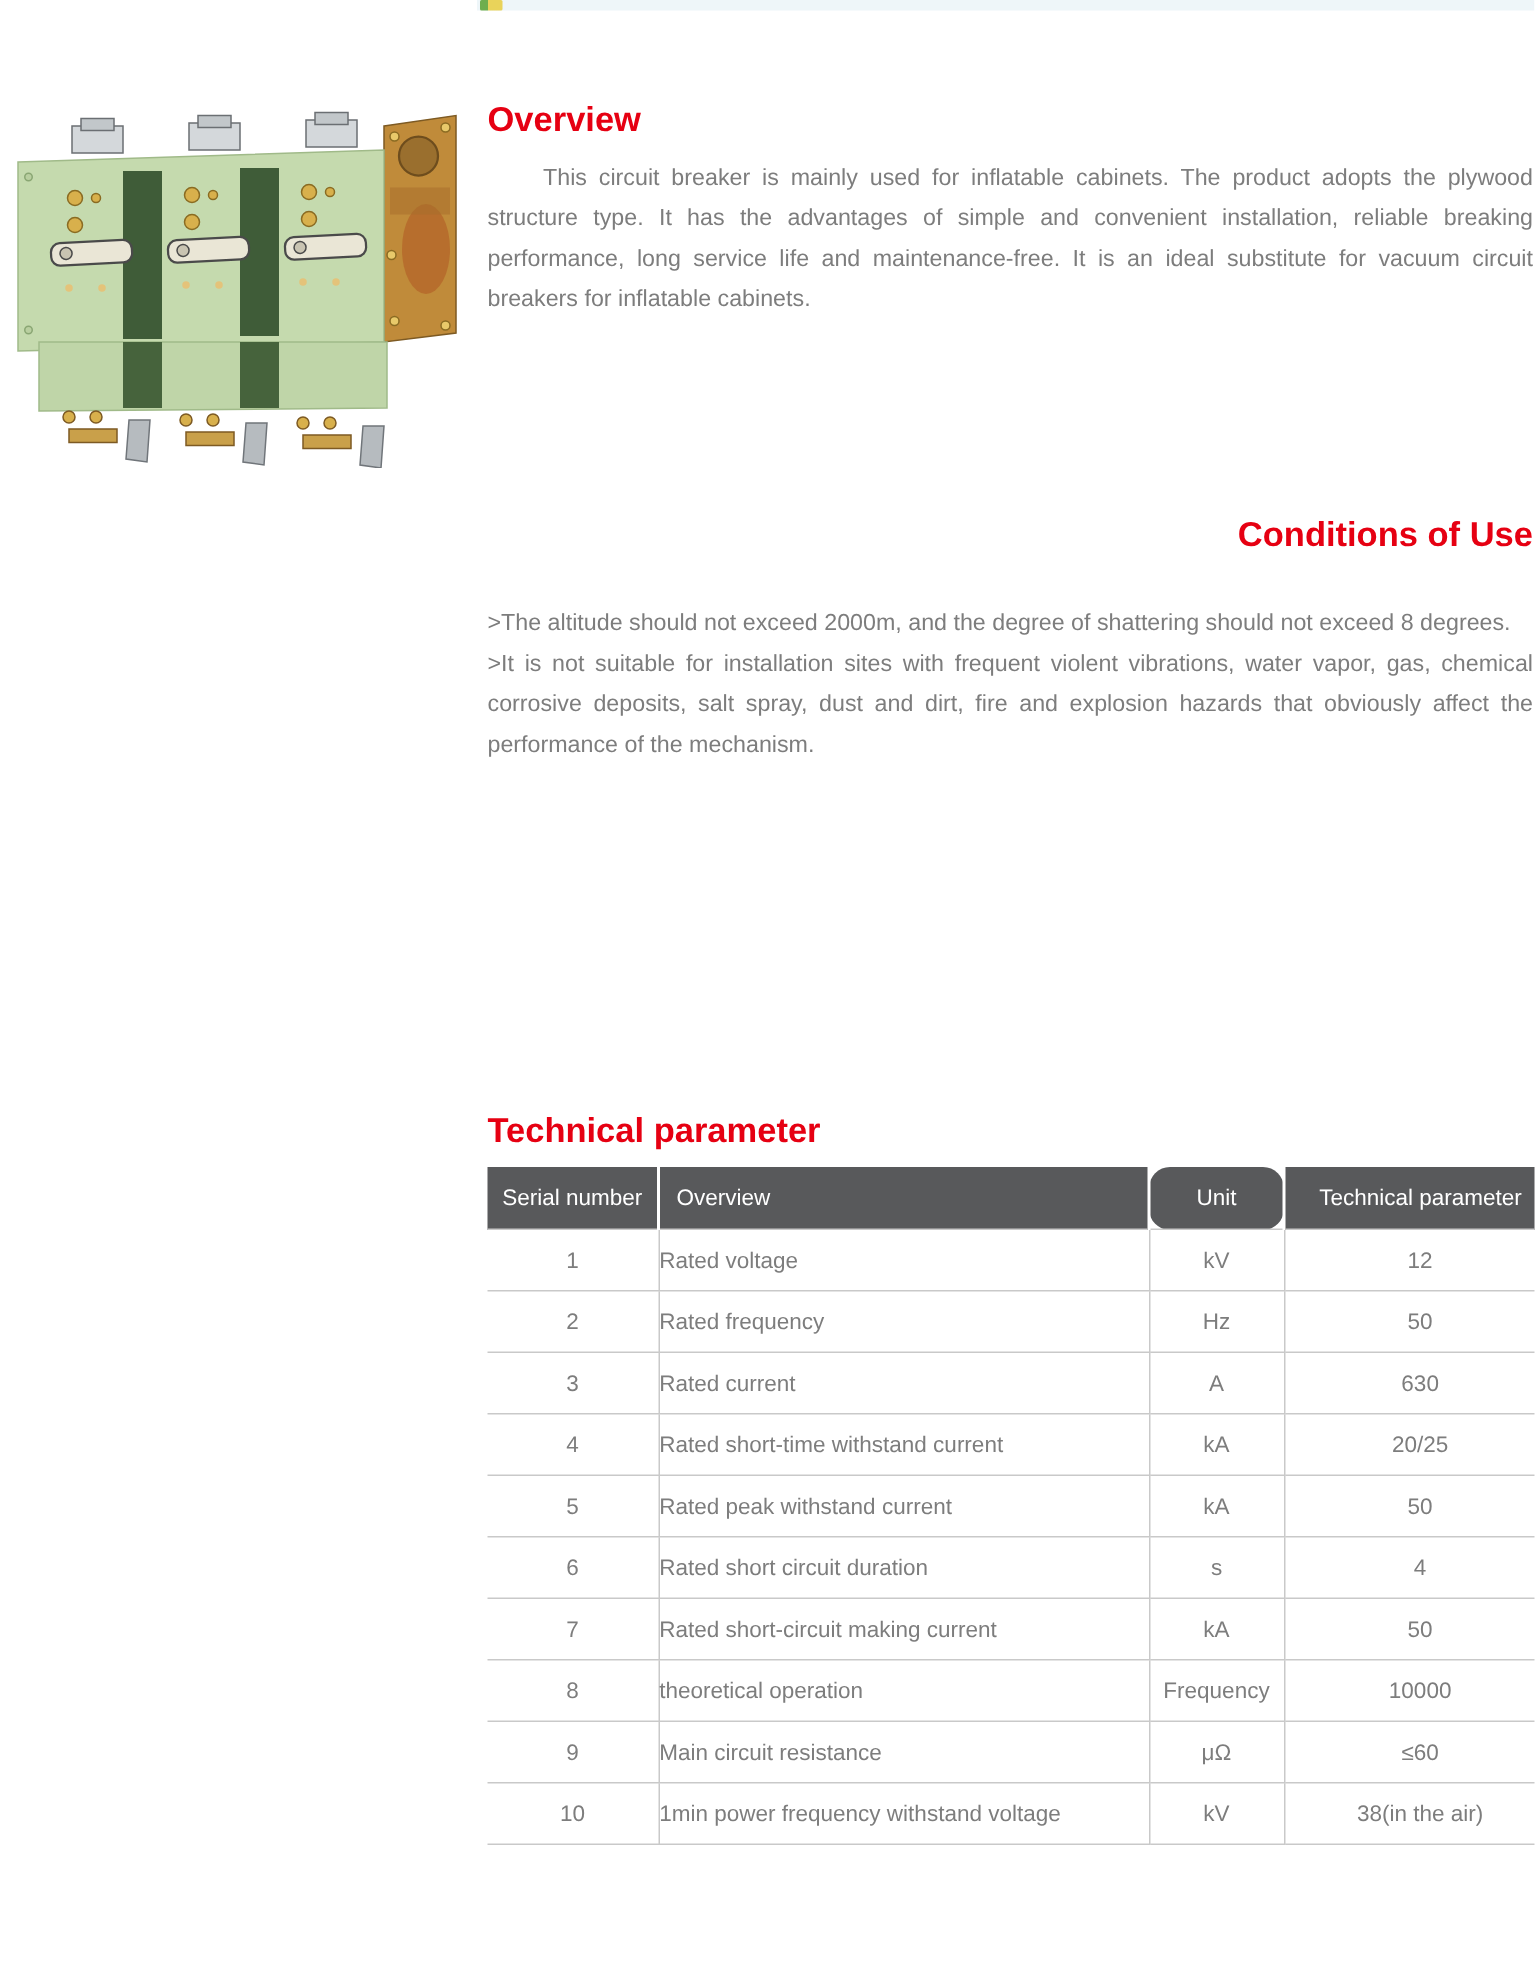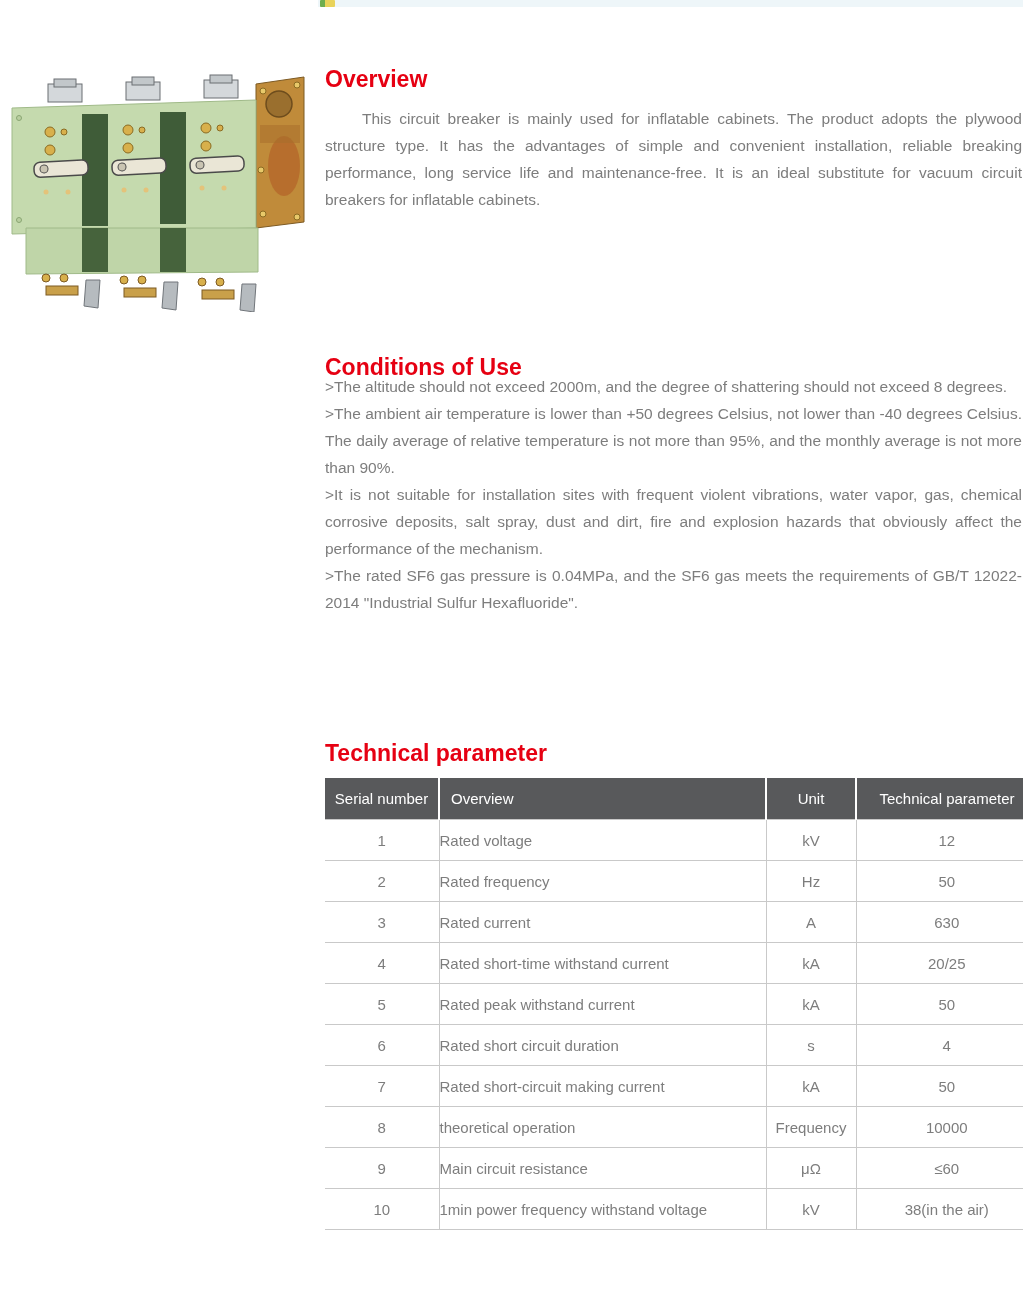--- a/index.html
+++ b/index.html
@@ -11,31 +11,31 @@
   .top-icon{position:absolute;left:320px;top:0;width:15px;height:7px;
     background:linear-gradient(90deg,#6fae4e 0 35%,#e9d35a 35% 100%);border-radius:1px;}
   .product-wrap{position:absolute;left:6px;top:70px;width:302px;height:242px;}
   .content-col{position:absolute;left:325px;width:697px;}
   .section-title{font-size:23px;font-weight:bold;line-height:26px;margin:0;}
   .para-block{font-size:15.5px;line-height:27px;text-align:justify;margin:0;}
   .para-block p{margin:0;}
   .para-block p.indent{text-indent:37px;}
   #overview-title{top:66px;}
   #overview-paras{top:105px;}
-  #conditions-title{top:354px;}
-  #conditions-paras{top:373px;}
+  #conditions-title{top:343px;text-align:right;}
+  #conditions-paras{top:402px;}
   #technical-title{top:740px;}
   #technical-table-wrap{top:778px;}
   table.tech{border-collapse:collapse;table-layout:fixed;width:695px;font-size:15px;}
   table.tech th{
     height:41px;font-weight:normal;font-size:15px;padding:0;
   }
   table.tech th.col-serial{width:113px;text-align:center;}
   table.tech th.col-content{width:314px;text-align:left;padding-left:11px;}
-  table.tech th.col-unit{width:88px;text-align:center;}
+  table.tech th.col-unit{width:88px;text-align:center;border-radius:14px;}
   table.tech th.col-param{width:180px;text-align:center;}
   table.tech th{border-right:2px solid #ffffff;}
   table.tech th:last-child{border-right:none;}
   table.tech td{
     height:40px;padding:0;border-bottom:1px solid #c9c9c9;border-right:1px solid #c9c9c9;
     text-align:center;
   }
   table.tech td:last-child{border-right:none;}
   table.tech td.cell-content{text-align:left;}
   table.tech tbody tr:first-child td{border-top:1px solid #c9c9c9;}
@@ -138,23 +138,21 @@
 </div>
 
 <h2 class="section-title content-col" id="overview-title" style="position:absolute;color:#e60012;">Overview</h2>
 <div class="para-block content-col" id="overview-paras" style="position:absolute;color:#7d7d7d;">
   <p class="indent">This circuit breaker is mainly used for inflatable cabinets. The product adopts the plywood structure type. It has the advantages of simple and convenient installation, reliable breaking performance, long service life and maintenance-free. It is an ideal substitute for vacuum circuit breakers for inflatable cabinets.</p>
 </div>
 
 <h2 class="section-title content-col" id="conditions-title" style="position:absolute;color:#e60012;">Conditions of Use</h2>
 <div class="para-block content-col" id="conditions-paras" style="position:absolute;color:#7d7d7d;">
   <p>&gt;The altitude should not exceed 2000m, and the degree of shattering should not exceed 8 degrees.</p>
-  <p>&gt;The ambient air temperature is lower than +50 degrees Celsius, not lower than -40 degrees Celsius. The daily average of relative temperature is not more than 95%, and the monthly average is not more than 90%.</p>
   <p>&gt;It is not suitable for installation sites with frequent violent vibrations, water vapor, gas, chemical corrosive deposits, salt spray, dust and dirt, fire and explosion hazards that obviously affect the performance of the mechanism.</p>
-  <p>&gt;The rated SF6 gas pressure is 0.04MPa, and the SF6 gas meets the requirements of GB/T 12022-2014 "Industrial Sulfur Hexafluoride".</p>
 </div>
 
 <h2 class="section-title content-col" id="technical-title" style="position:absolute;color:#e60012;">Technical parameter</h2>
 <div class="content-col" id="technical-table-wrap" style="position:absolute;">
   <table class="tech">
     <thead>
       <tr style="background:#58595b;color:#ffffff;">
         <th class="col-serial">Serial number</th>
         <th class="col-content">Overview</th>
         <th class="col-unit">Unit</th>

